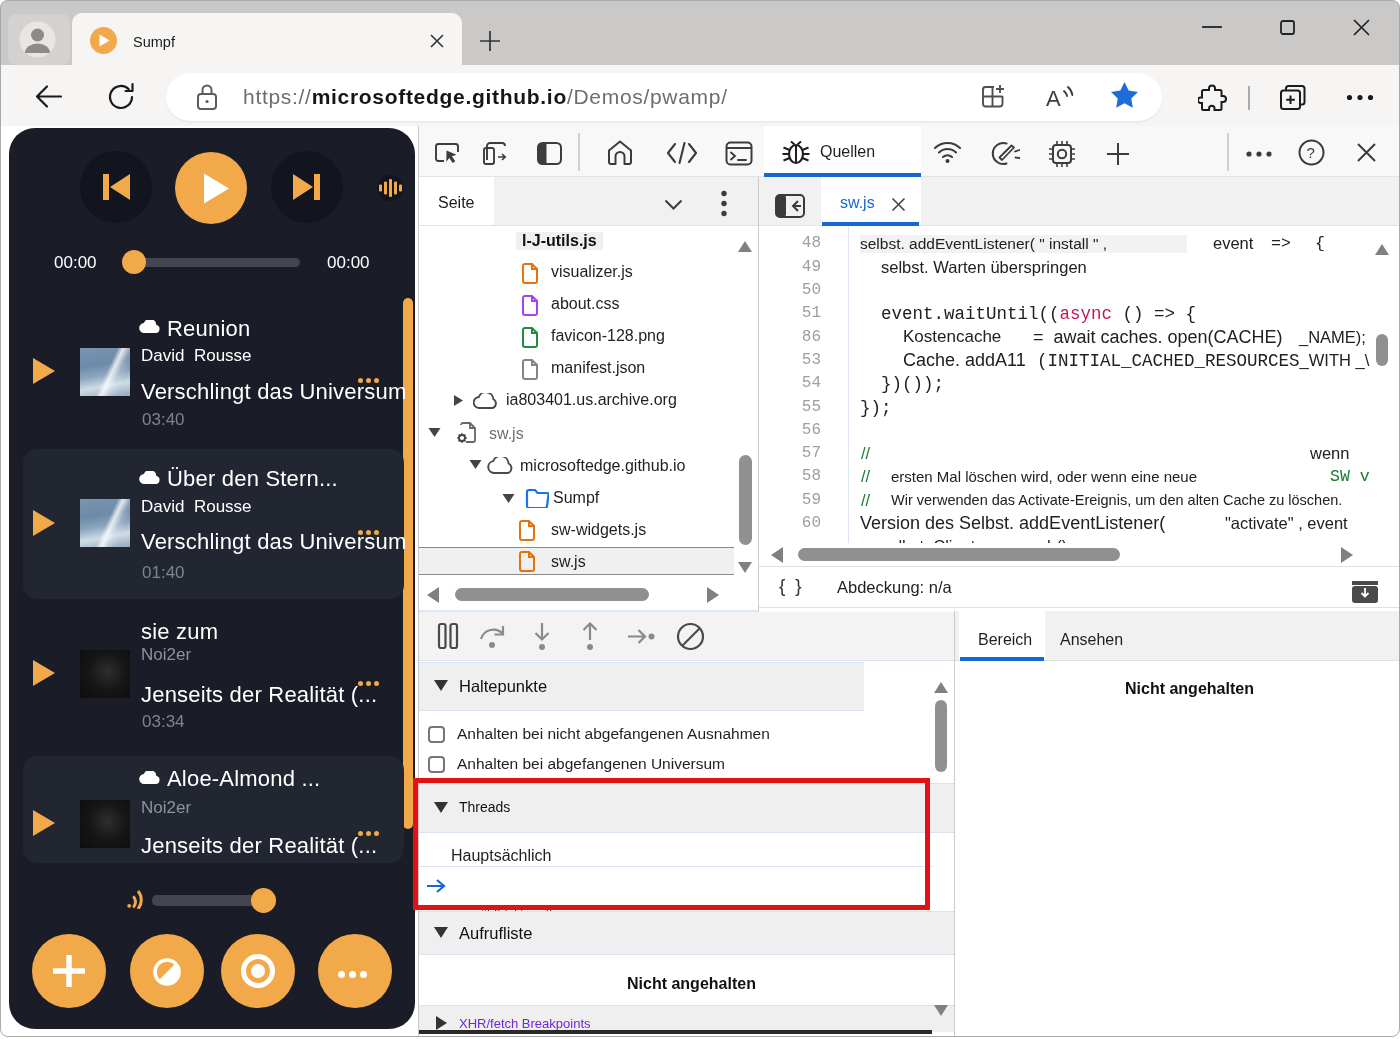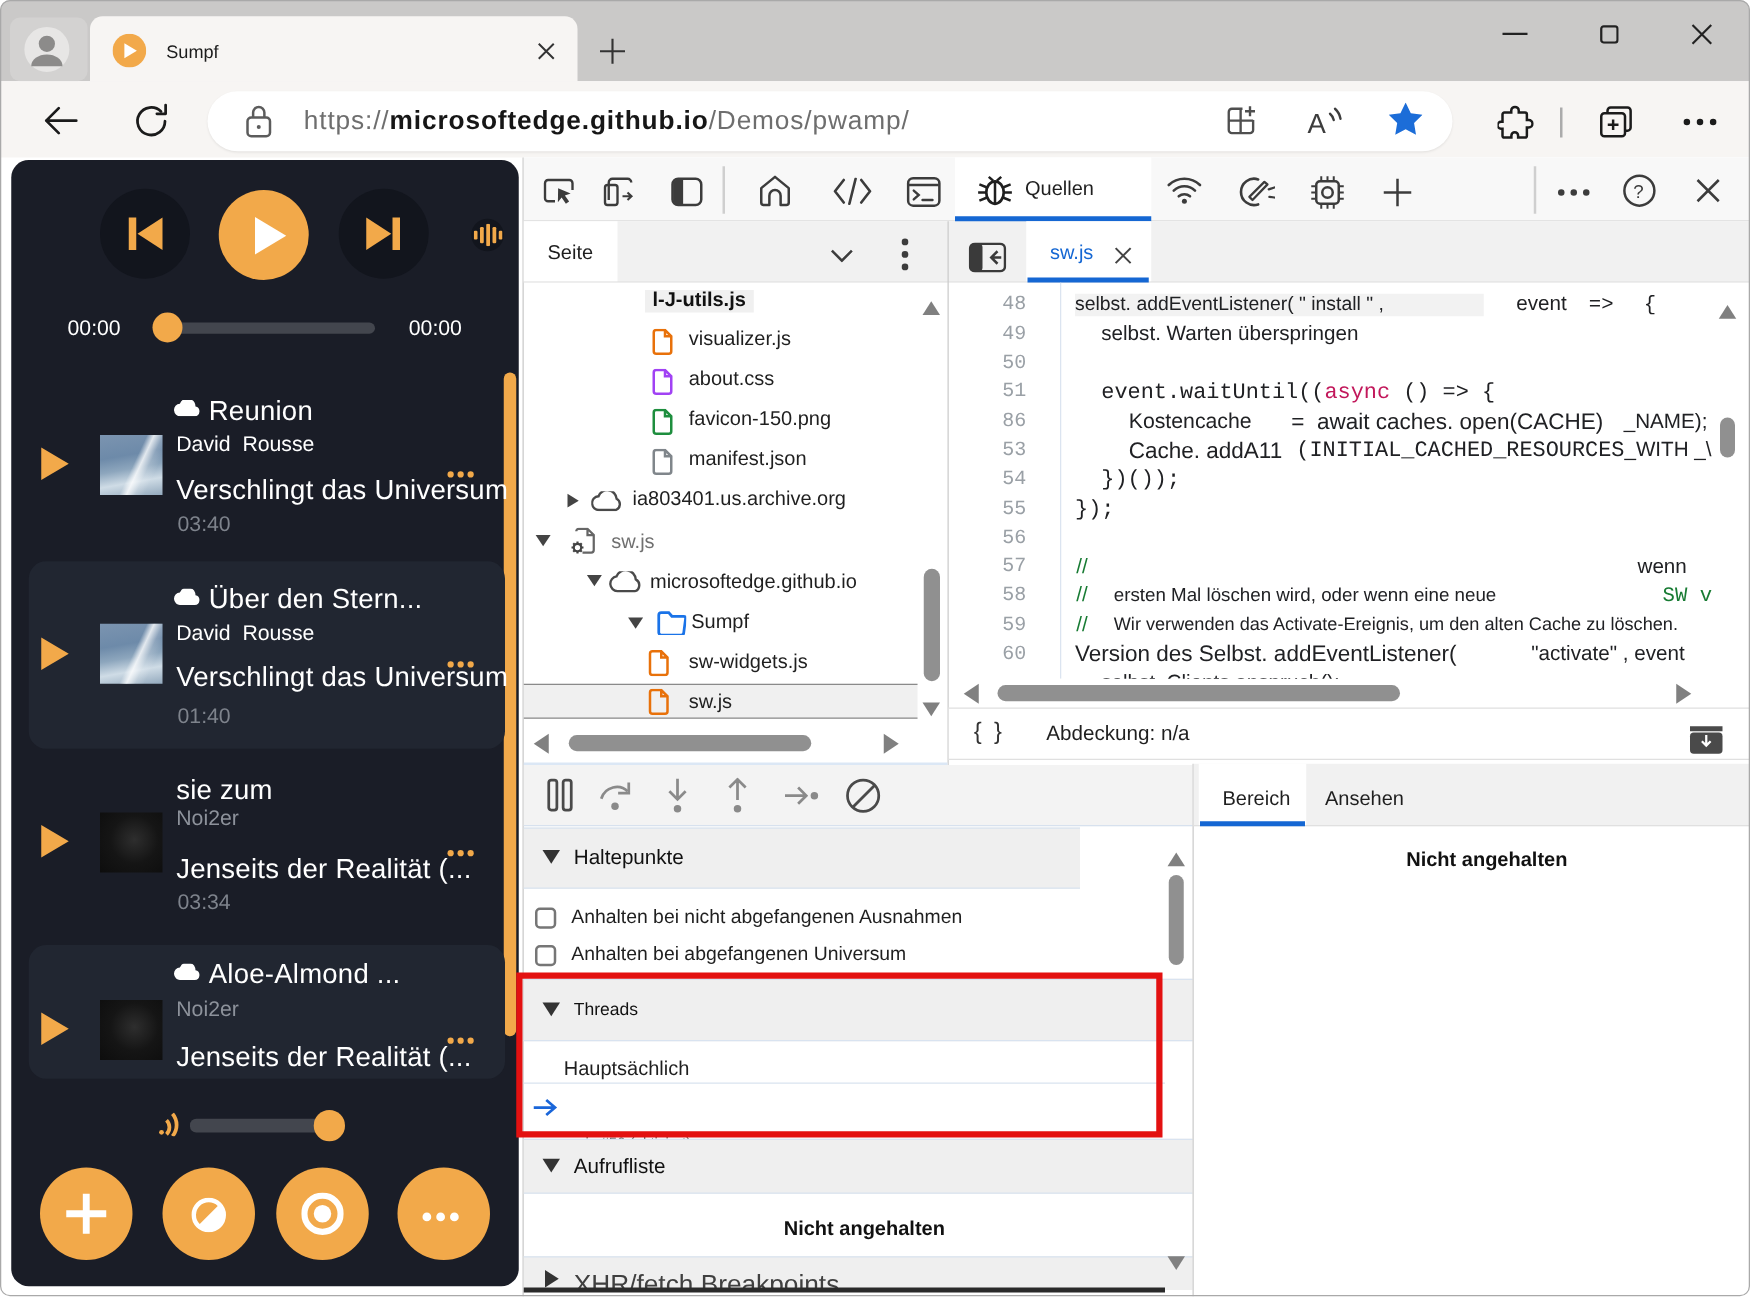--- a/index.html
+++ b/index.html
@@ -9,21 +9,21 @@
 svg{display:block}
 
 #titlebar{left:0;top:0;width:1400px;height:65px;background:#cac9c8;border-radius:8px 8px 0 0}
 #toolbar{left:0;top:65px;width:1400px;height:61px;background:#f7f5f3}
 #tab{left:72px;top:13px;width:390px;height:52px;background:#f7f5f3;border-radius:10px 10px 0 0}
 #avbtn{left:8px;top:14px;width:62px;height:51px;background:#d3d2d1;border-radius:8px}
 #pill{left:166px;top:73px;width:996px;height:48px;background:#fff;border-radius:24px;box-shadow:0 1px 2px rgba(0,0,0,.08)}
 .urltxt{font-size:21px;letter-spacing:0.7px;color:#6e6e6e;white-space:pre}
 .urltxt b{color:#161616;font-weight:600}
 
-#player{left:9px;top:128px;width:406px;height:901px;background:#1a1d27;border-radius:14px;overflow:hidden}
+#player{left:9px;top:128px;width:406px;height:901px;background:#1a1d27;border-radius:26px;overflow:hidden}
 .pcirc{position:absolute;border-radius:50%;background:#12151d}
 .ocirc{position:absolute;border-radius:50%;background:#f2a94a}
 .ptime{position:absolute;color:#fff;font-size:17px}
 .ttl{position:absolute;color:#fff;font-size:22px;letter-spacing:.2px;white-space:nowrap}
 .art{position:absolute;color:#fff;font-size:17px;white-space:nowrap}
 .artg{position:absolute;color:#8d929b;font-size:17px;white-space:nowrap}
 .tme{position:absolute;color:#7e838c;font-size:17px}
 .card{position:absolute;left:14px;width:381px;background:#212631;border-radius:14px}
 .dots i{display:inline-block;width:5px;height:5px;border-radius:50%;background:#f2a94a;margin-right:3px}
 .albA{position:absolute;left:71px;width:50px;height:48px;background:linear-gradient(115deg,rgba(255,255,255,0) 52%,rgba(255,255,255,.8) 60%,rgba(255,255,255,.2) 70%,rgba(255,255,255,0) 80%),linear-gradient(170deg,#7b94b0 0%,#6d8aa9 35%,#8da6bd 55%,#cfdce6 75%,#93a9bd 100%)}
@@ -331,21 +331,21 @@
       <path d="M2 3a2 2 0 0 1 2-2h7l5 5v12a2 2 0 0 1-2 2H4a2 2 0 0 1-2-2zM11 1v5h5" fill="none" stroke="#e8710a" stroke-width="2"></path>
     </svg>
 <div class="tree-row" style="left:132px;top:137px">visualizer.js</div>
 <svg class="ic" style="left:102px;top:169px" width="18" height="21" viewBox="0 0 18 21">
       <path d="M2 3a2 2 0 0 1 2-2h7l5 5v12a2 2 0 0 1-2 2H4a2 2 0 0 1-2-2zM11 1v5h5" fill="none" stroke="#a142f4" stroke-width="2"></path>
     </svg>
 <div class="tree-row" style="left:132px;top:169px">about.css</div>
 <svg class="ic" style="left:102px;top:201px" width="18" height="21" viewBox="0 0 18 21">
       <path d="M2 3a2 2 0 0 1 2-2h7l5 5v12a2 2 0 0 1-2 2H4a2 2 0 0 1-2-2zM11 1v5h5" fill="none" stroke="#1e8e3e" stroke-width="2"></path>
     </svg>
-<div class="tree-row" style="left:132px;top:201px">favicon-150.png</div>
+<div class="tree-row" style="left:132px;top:201px">favicon-128.png</div>
 <svg class="ic" style="left:102px;top:233px" width="18" height="21" viewBox="0 0 18 21">
       <path d="M2 3a2 2 0 0 1 2-2h7l5 5v12a2 2 0 0 1-2 2H4a2 2 0 0 1-2-2zM11 1v5h5" fill="none" stroke="#80868b" stroke-width="2"></path>
     </svg>
 <div class="tree-row" style="left:132px;top:233px">manifest.json</div>
 <svg class="ic" style="left:34px;top:268px" width="11" height="13" viewBox="0 0 11 13">
       <path d="M1 1l9 5.5L1 12z" fill="#444"></path>
     </svg>
 <svg class="ic" style="left:54px;top:267px" width="26" height="16" viewBox="0 0 26 16">
       <path d="M6.5 15a5.5 5.5 0 0 1-.7-11A7.5 7.5 0 0 1 20.3 6 5 5 0 0 1 19.8 15z" fill="none" stroke="#4a4a4a" stroke-width="1.9"></path>
     </svg>
@@ -496,21 +496,21 @@
 <div class="ab dtxt" style="left:32px;top:781px;font-size:12px">sw.js #56 (aktiviert)</div>
 
 <div class="hdrband" style="top:785px;width:535px;height:44px">
  <svg class="sbtri" style="left:15px;top:15px;border-width:11px 7px 0 7px;border-color:#333 transparent transparent transparent"></svg>
  <div class="ab" style="left:40px;top:12px;font-size:16.5px;color:#111;font-weight:500">Aufrufliste</div>
 </div>
 <div class="ab" style="left:208px;top:849px;font-size:16px;font-weight:700;color:#111">Nicht angehalten</div>
 
 <div class="ab" style="left:0;top:879px;width:535px;height:27px;background:#efefef;border-top:1px solid #d9e3f0;overflow:hidden">
  <svg class="sbtri" style="left:17px;top:10px;border-width:7px 0 7px 11px;border-color:transparent transparent transparent #333"></svg>
- <div class="ab" style="left:40px;top:10px;font-size:21px;color:#404040;font-weight:500">XHR/fetch Breakpoints</div>
+ <div class="ab" style="left:40px;top:10px;font-size:13px;color:#6d28d9;font-weight:500">XHR/fetch Breakpoints</div>
 </div>
 <div class="ab" style="left:0;top:904px;width:513px;height:4px;background:#2a2a2a"></div>
 
 <svg class="sbtri" style="left:515px;top:556px;border-width:0 7px 11px 7px;border-color:transparent transparent #808080 transparent"></svg>
 <div class="sbthumb" style="left:516px;top:574px;width:12px;height:72px"></div>
 <svg class="sbtri" style="left:515px;top:879px;border-width:11px 7px 0 7px;border-color:#808080 transparent transparent transparent"></svg>
 
 <div class="ab" style="left:535px;top:485px;width:1px;height:426px;background:#ccc"></div>
 
 <div class="ab" style="left:536px;top:485px;width:446px;height:50px;background:#f1f1f1;border-bottom:1px solid #e0e0e0"></div>

